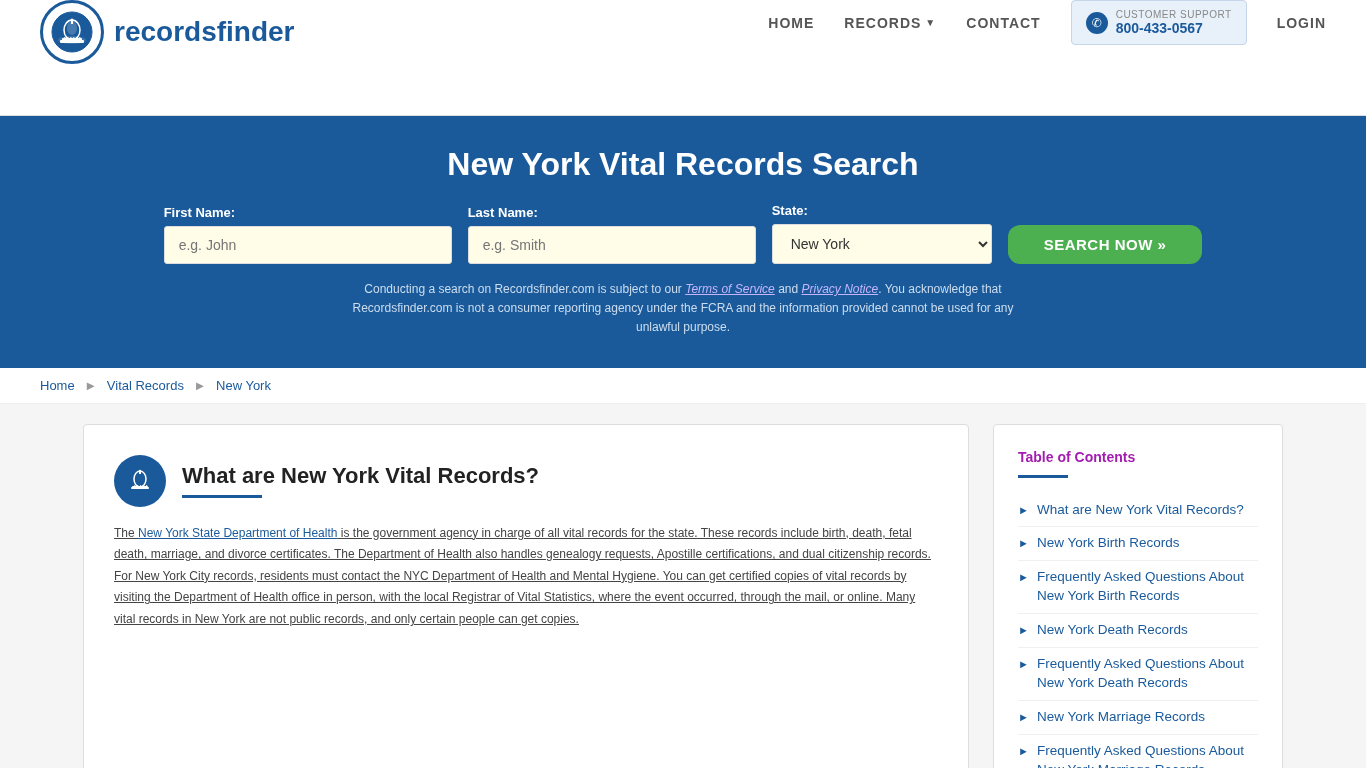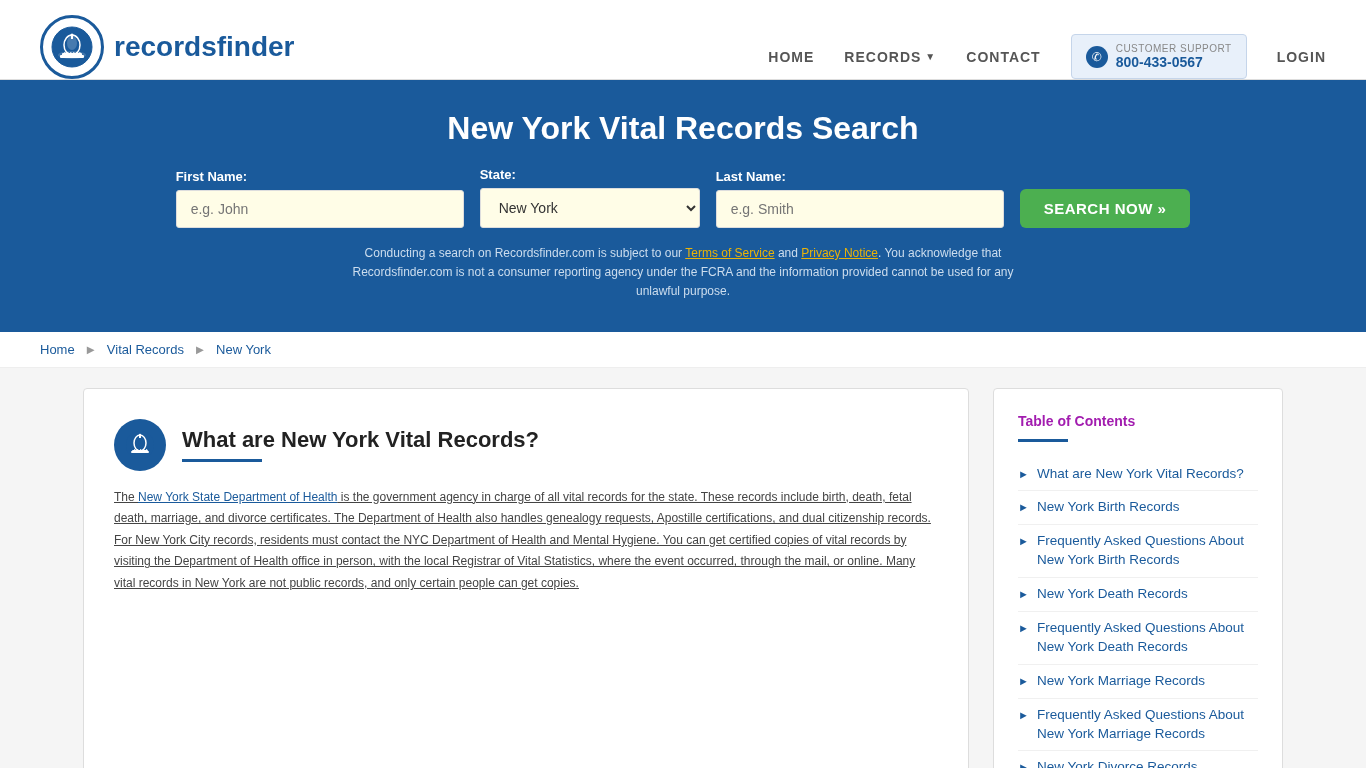--- a/index.html
+++ b/index.html
@@ -3,23 +3,23 @@
   <meta charset="utf-8">
   <style>
     * { margin: 0; padding: 0; box-sizing: border-box; }
     body { font-family: Arial, sans-serif; font-size: 14px; color: #333; background: #f5f5f5; }
 
     
     .header {
       background: #fff;
       border-bottom: 1px solid #ddd;
       padding: 0 40px;
-      height: 80px;
-      display: flex;
-      align-items: flex-end;
+      height: 116px;
+      display: flex;
+      align-items: flex-start;
       justify-content: space-between;
     }
     .logo-area {
       display: flex;
       align-items: center;
       gap: 10px;
     }
     .logo-circle {
       width: 64px;
       height: 64px;
@@ -155,38 +155,39 @@
       font-size: 14px;
       color: #333;
       width: 220px;
       outline: none;
       cursor: pointer;
     }
     .search-btn {
       background: #4caf50;
       color: #fff;
       border: none;
-      border-radius: 6px;
-      padding: 11px 24px;
+      border-radius: 12px;
+      padding: 11px 36px;
       font-size: 15px;
       font-weight: 700;
       cursor: pointer;
       white-space: nowrap;
       letter-spacing: 0.5px;
     }
     .disclaimer {
       color: #cde;
       font-size: 12px;
       max-width: 700px;
       margin: 0 auto;
       line-height: 1.6;
     }
     .disclaimer a {
-      color: #eab308;
+      color: #c4b5fd;
       text-decoration: underline;
+      font-style: italic;
     }
 
     
     .breadcrumb {
       background: #fff;
       padding: 10px 40px;
       border-bottom: 1px solid #eee;
       font-size: 13px;
     }
     .breadcrumb a {
@@ -351,28 +352,28 @@
 </header>
 
 <section class="search-banner">
   <h1>New York Vital Records Search</h1>
   <div class="search-form">
     <div class="form-group">
       <label class="form-label">First Name:</label>
       <input class="form-input" type="text" placeholder="e.g. John" style="">
     </div>
     <div class="form-group">
+      <label class="form-label">Last Name:</label>
+      <input class="form-input" type="text" placeholder="e.g. Smith" style="">
+    </div>
+    <div class="form-group">
       <label class="form-label">State:</label>
       <select class="form-select">
         <option>New York</option>
       </select>
-    </div>
-    <div class="form-group">
-      <label class="form-label">Last Name:</label>
-      <input class="form-input" type="text" placeholder="e.g. Smith" style="">
     </div>
     <button class="search-btn">SEARCH NOW »</button>
   </div>
   <p class="disclaimer">
     Conducting a search on Recordsfinder.com is subject to our <a href="#">Terms of Service</a> and <a href="#">Privacy Notice</a>. You acknowledge that Recordsfinder.com is not a consumer reporting agency under the FCRA and the information provided cannot be used for any unlawful purpose.
   </p>
 </section>
 
 <nav class="breadcrumb">
   <a href="#">Home</a>

